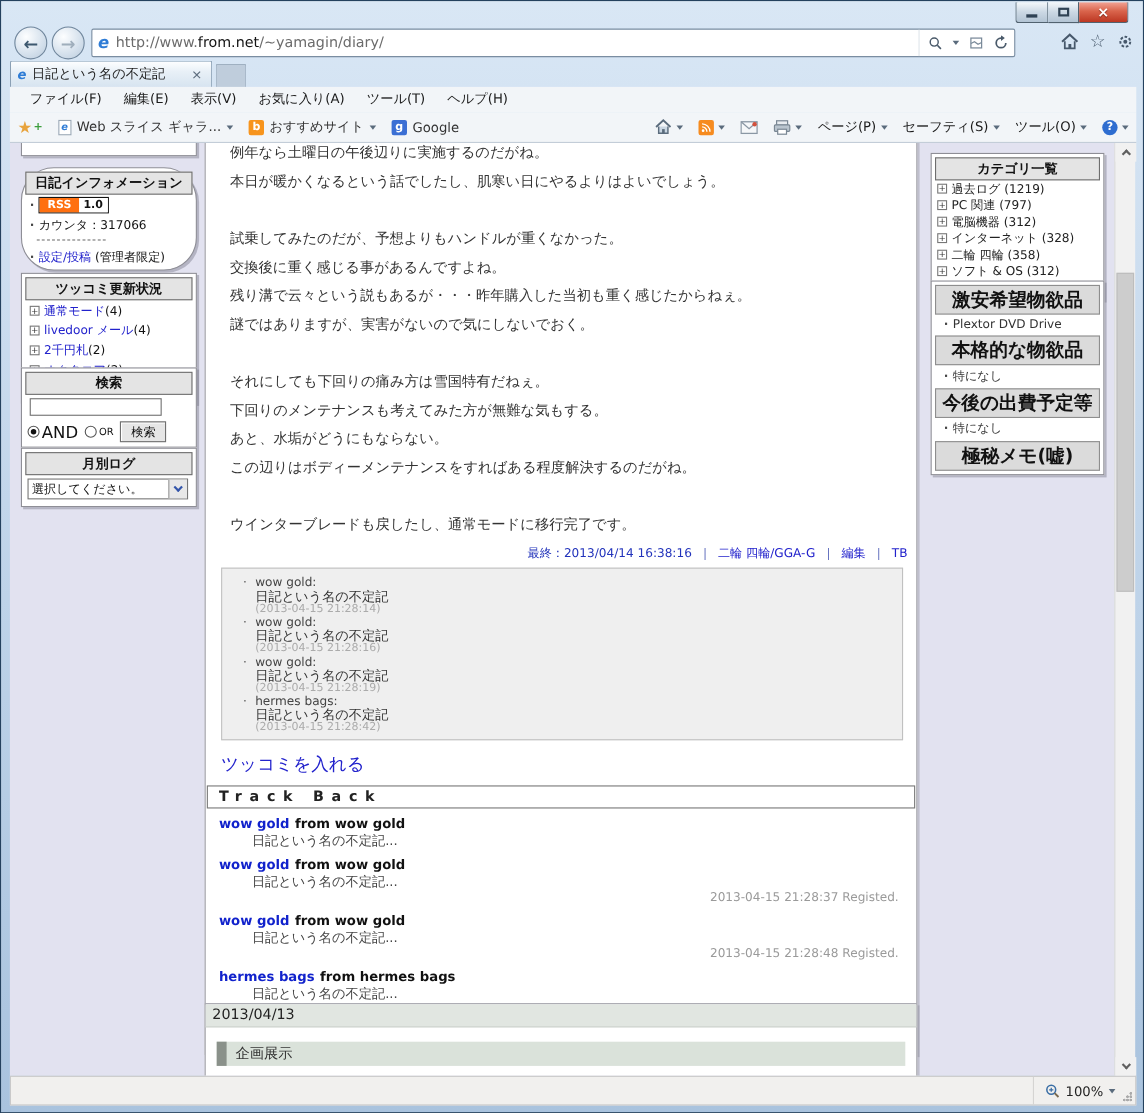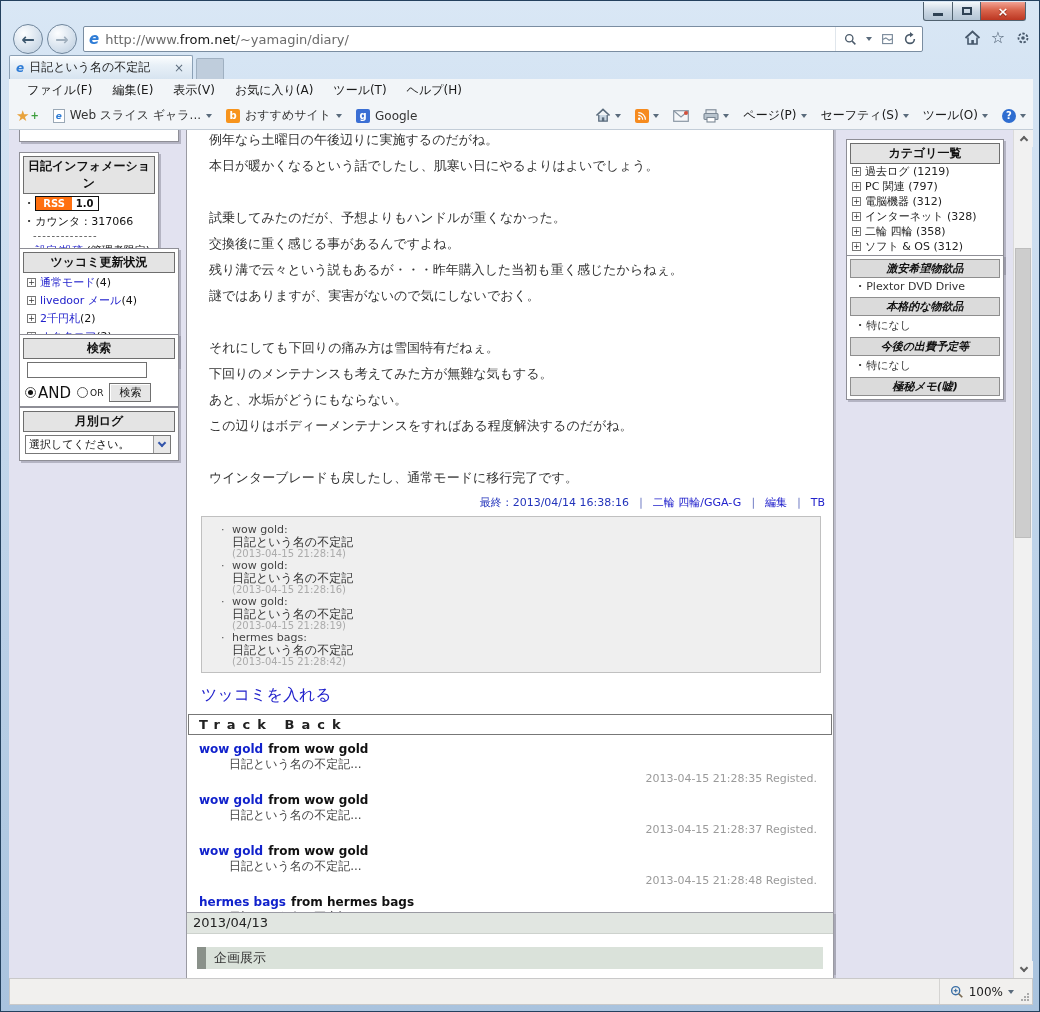--- a/index.html
+++ b/index.html
@@ -134,21 +134,21 @@
   .next-box { position:absolute; left:177px; top:782px; width:648px; height:120px; background:#fff;
     border:1px solid #9A9AA2; box-shadow:2px 2px 0 rgba(125,125,140,.35); }
   .date-bar { height:21px; background:#E1E6E1; border-bottom:1px solid #CDD2CD; font-size:13px;
     color:#222; padding:2px 0 0 6px; }
   .section-bar { margin:13px 10px 0 10px; background:#DAE2DA; border-left:9px solid #8A918A;
     font-size:13px; color:#333; padding:2px 0 2px 8px; }
 
   
   .cat-item { font-size:11px; color:#222; line-height:15px; display:flex; align-items:center; padding-left:2px; }
   .wish-hd { border:1px solid #8E8E8E; background:#DBDBDB; text-align:center; font-weight:bold;
-    font-size:11px; color:#111; padding:1px 0; margin-top:2px;font-style:italic; }
+    font-size:17px; color:#111; padding:1px 0; margin-top:2px; }
   .wish-item { font-size:11px; color:#333; padding:2px 0 2px 8px; }
 
   
   .vscroll { position:absolute; left:1012px; top:129px; width:19px; height:848px; background:#F1F1F1;
     border-left:1px solid #DADADA; }
   .vs-btn { position:absolute; left:0; width:19px; height:17px; display:flex; align-items:center;
     justify-content:center; background:#F1F1F1; }
   .vs-up { top:0; } .vs-down { bottom:0; }
   .chev-up { width:6px; height:6px; border-right:2px solid #606060; border-top:2px solid #606060;
     transform:rotate(-45deg); margin-top:3px; }
@@ -312,21 +312,21 @@
         <span class="help-ic">?</span>
         <span class="dd"></span>
       </span>
     </span>
   </div>
 
   <div class="viewport">
 
     <div class="sbox" style="left:10px; top:-12px; width:160px; height:24px;"></div>
 
-    <div class="sbox" style="left:10px; top:22px; width:140px;">
+    <div class="sbox" style="left:10px; top:22px; width:160px;border-radius:30px;">
       <div class="sbox-hd">日記インフォメーション</div>
       <div class="srow bullet">
         <span class="rss-badge">
             <span class="orange">RSS</span>
             <span class="ver">1.0</span>
           </span>
       </div>
       <div class="srow bullet">カウンタ：317066</div>
       <div class="dash-divider">--------------</div>
       <div class="srow bullet">
@@ -438,21 +438,20 @@
       <div class="post-link">
         <span class="blue-link">ツッコミを入れる</span>
       </div>
 
       <div class="tb-header">Track Back</div>
 
       <div class="tb-list">
         <div class="tb-entry">
           <div class="tb-line1"><span class="tb-link">wow gold</span><span class="frm">from wow gold</span></div>
           <div class="tb-excerpt">日記という名の不定記...</div>
-          <div class="tb-time">2013-04-15 21:28:35 Registed.</div>
         </div>
         <div class="tb-entry">
           <div class="tb-line1"><span class="tb-link">wow gold</span><span class="frm">from wow gold</span></div>
           <div class="tb-excerpt">日記という名の不定記...</div>
           <div class="tb-time">2013-04-15 21:28:37 Registed.</div>
         </div>
         <div class="tb-entry">
           <div class="tb-line1"><span class="tb-link">wow gold</span><span class="frm">from wow gold</span></div>
           <div class="tb-excerpt">日記という名の不定記...</div>
           <div class="tb-time">2013-04-15 21:28:48 Registed.</div>

